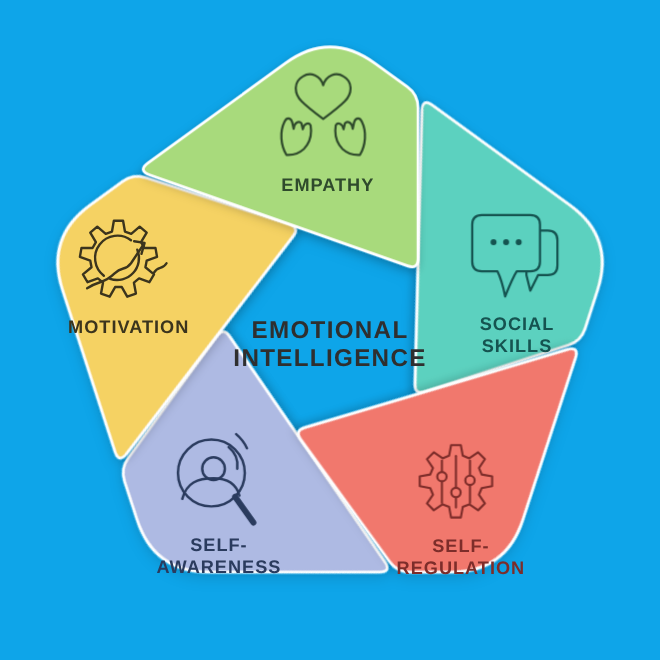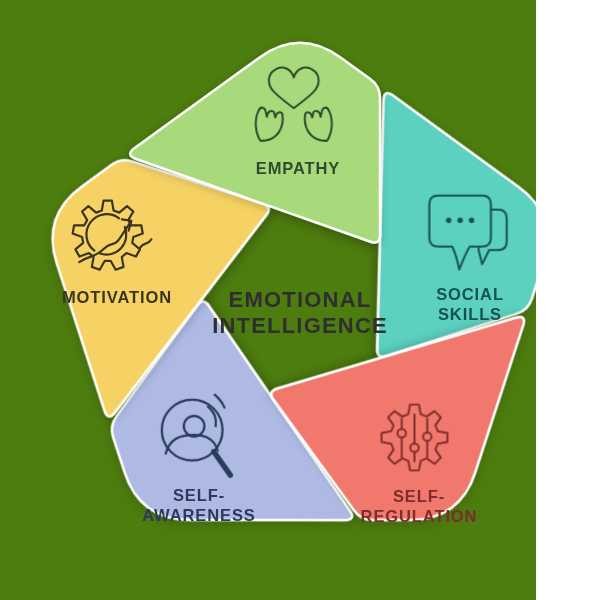--- a/index.html
+++ b/index.html
@@ -1,16 +1,16 @@
 <!DOCTYPE html>
 <html><head>
 <meta charset="utf-8">
 <style>
   html,body{margin:0;padding:0;background:#ffffff;}
-  .stage{width:536px;height:600px;position:relative;background:#4d7c0f;overflow:hidden;}
+  .stage{width:600px;height:600px;position:relative;background:#0ea5e9;overflow:hidden;}
   svg{display:block;}
   text{font-family:"Liberation Sans","DejaVu Sans",sans-serif;}
   .seg-label{font-size:16.5px;font-weight:700;letter-spacing:0.9px;text-anchor:middle;}
   .title-line{font-size:22px;font-weight:700;letter-spacing:1.2px;text-anchor:middle;}
   .icon{fill:none;stroke-width:2.3;stroke-linecap:round;stroke-linejoin:round;}
 </style>
 </head>
 <body>
 
 <div class="stage">

